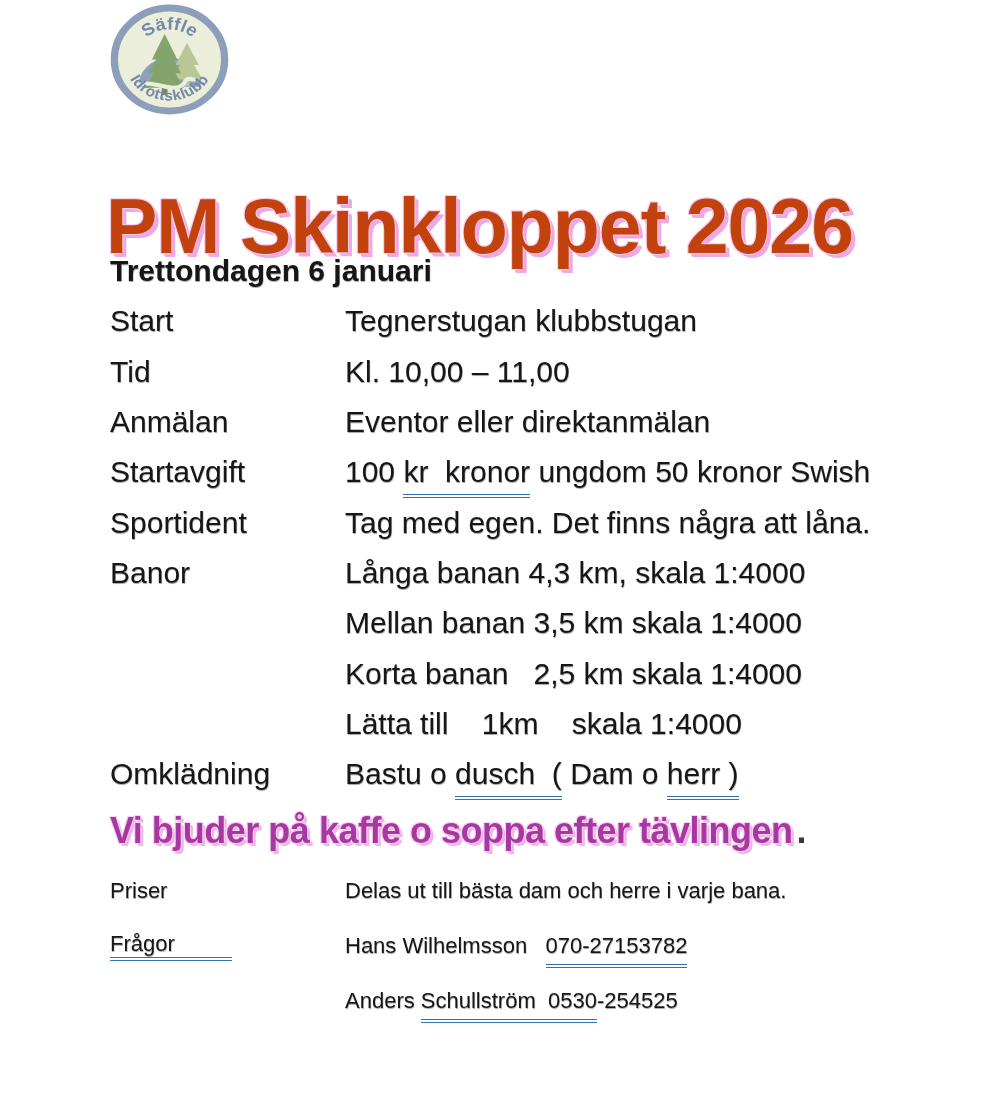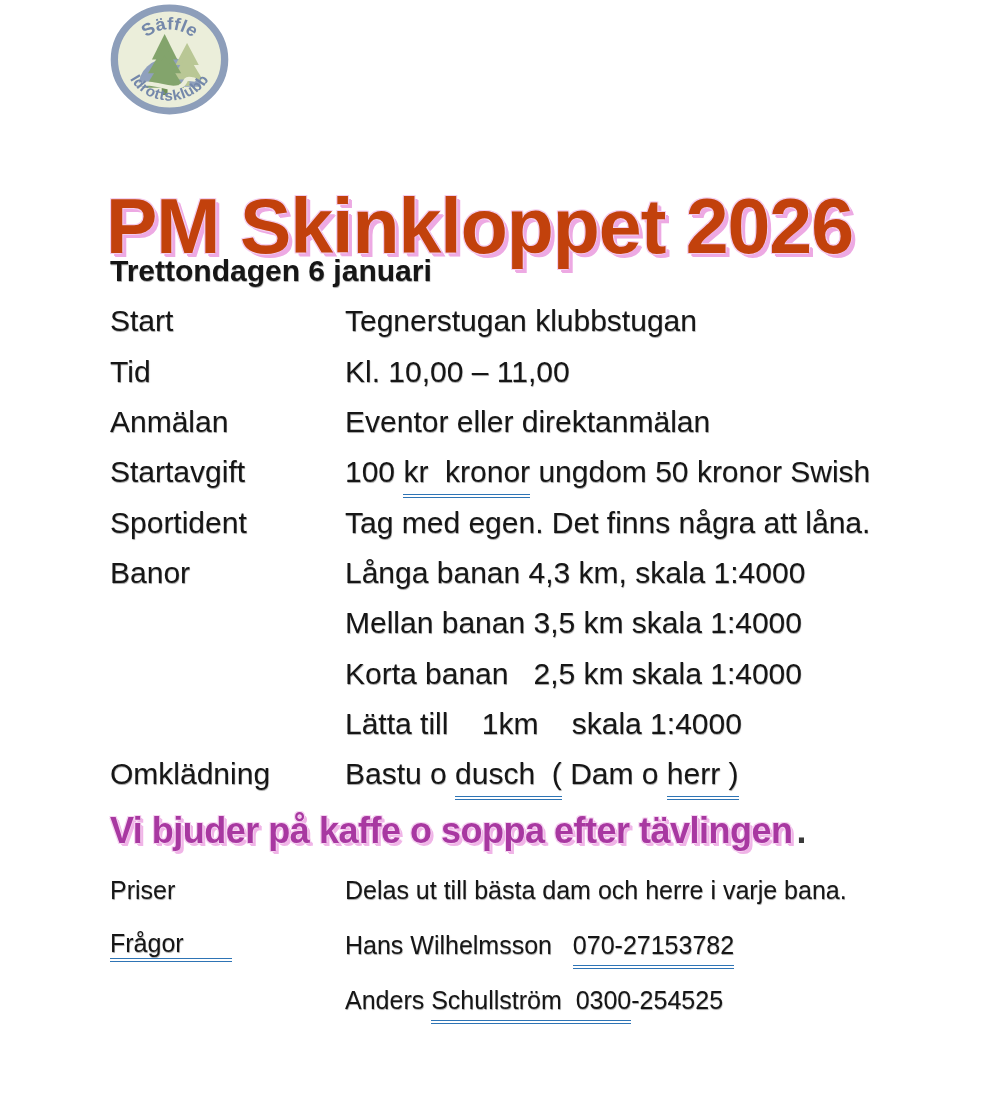--- a/index.html
+++ b/index.html
@@ -30,21 +30,21 @@
   .label-uline{border-bottom:4px double #2e74b5;display:inline-block;min-width:122px;}
   
   .banner{
     height:64px;display:flex;align-items:center;
     font-size:36px;font-weight:bold;letter-spacing:-0.5px;color:#a838a1;white-space:nowrap;
     text-shadow:
       -1px -1px 0 #f6d4f1, 1px -1px 0 #f6d4f1, -1px 1px 0 #f6d4f1,
       3px 3px 0 #f0b4e7, 2px 2px 0 #f0b4e7;
   }
   .banner .suffix{color:#3a3a3a;text-shadow:none;margin-left:4px;}
-  .fline{height:55px;display:flex;align-items:center;font-size:25px;
+  .fline{height:55px;display:flex;align-items:center;font-size:22px;
          text-shadow:0.5px 0.8px 0.7px rgba(0,0,0,0.35);}
 </style>
 </head>
 <body>
 
 <div class="page">
 
   <svg class="logo" width="121" height="113" viewBox="0 0 124 124" preserveAspectRatio="none">
     <circle cx="62" cy="62" r="56.5" fill="#ebeeda" stroke="#8d9eba" stroke-width="7.5"></circle>
     <path d="M 30 92 A 32 32 0 1 1 94 92 Z" fill="#8fa0bd"></path>
@@ -135,17 +135,17 @@
       <span class="val">Delas ut till bästa dam och herre i varje bana.</span>
     </div>
 
     <div class="fline">
       <span class="label"><span class="label-uline">Frågor</span></span>
       <span class="val"><span>Hans Wilhelmsson   </span><span class="uline">070-27153782</span><span></span></span>
     </div>
 
     <div class="fline">
       <span class="label"></span>
-      <span class="val"><span>Anders </span><span class="uline">Schullström  0300</span><span>-254525</span></span>
+      <span class="val"><span>Anders </span><span class="uline">Schullström  0530</span><span>-254525</span></span>
     </div>
 
   </div>
 </div>
 
 </body></html>

